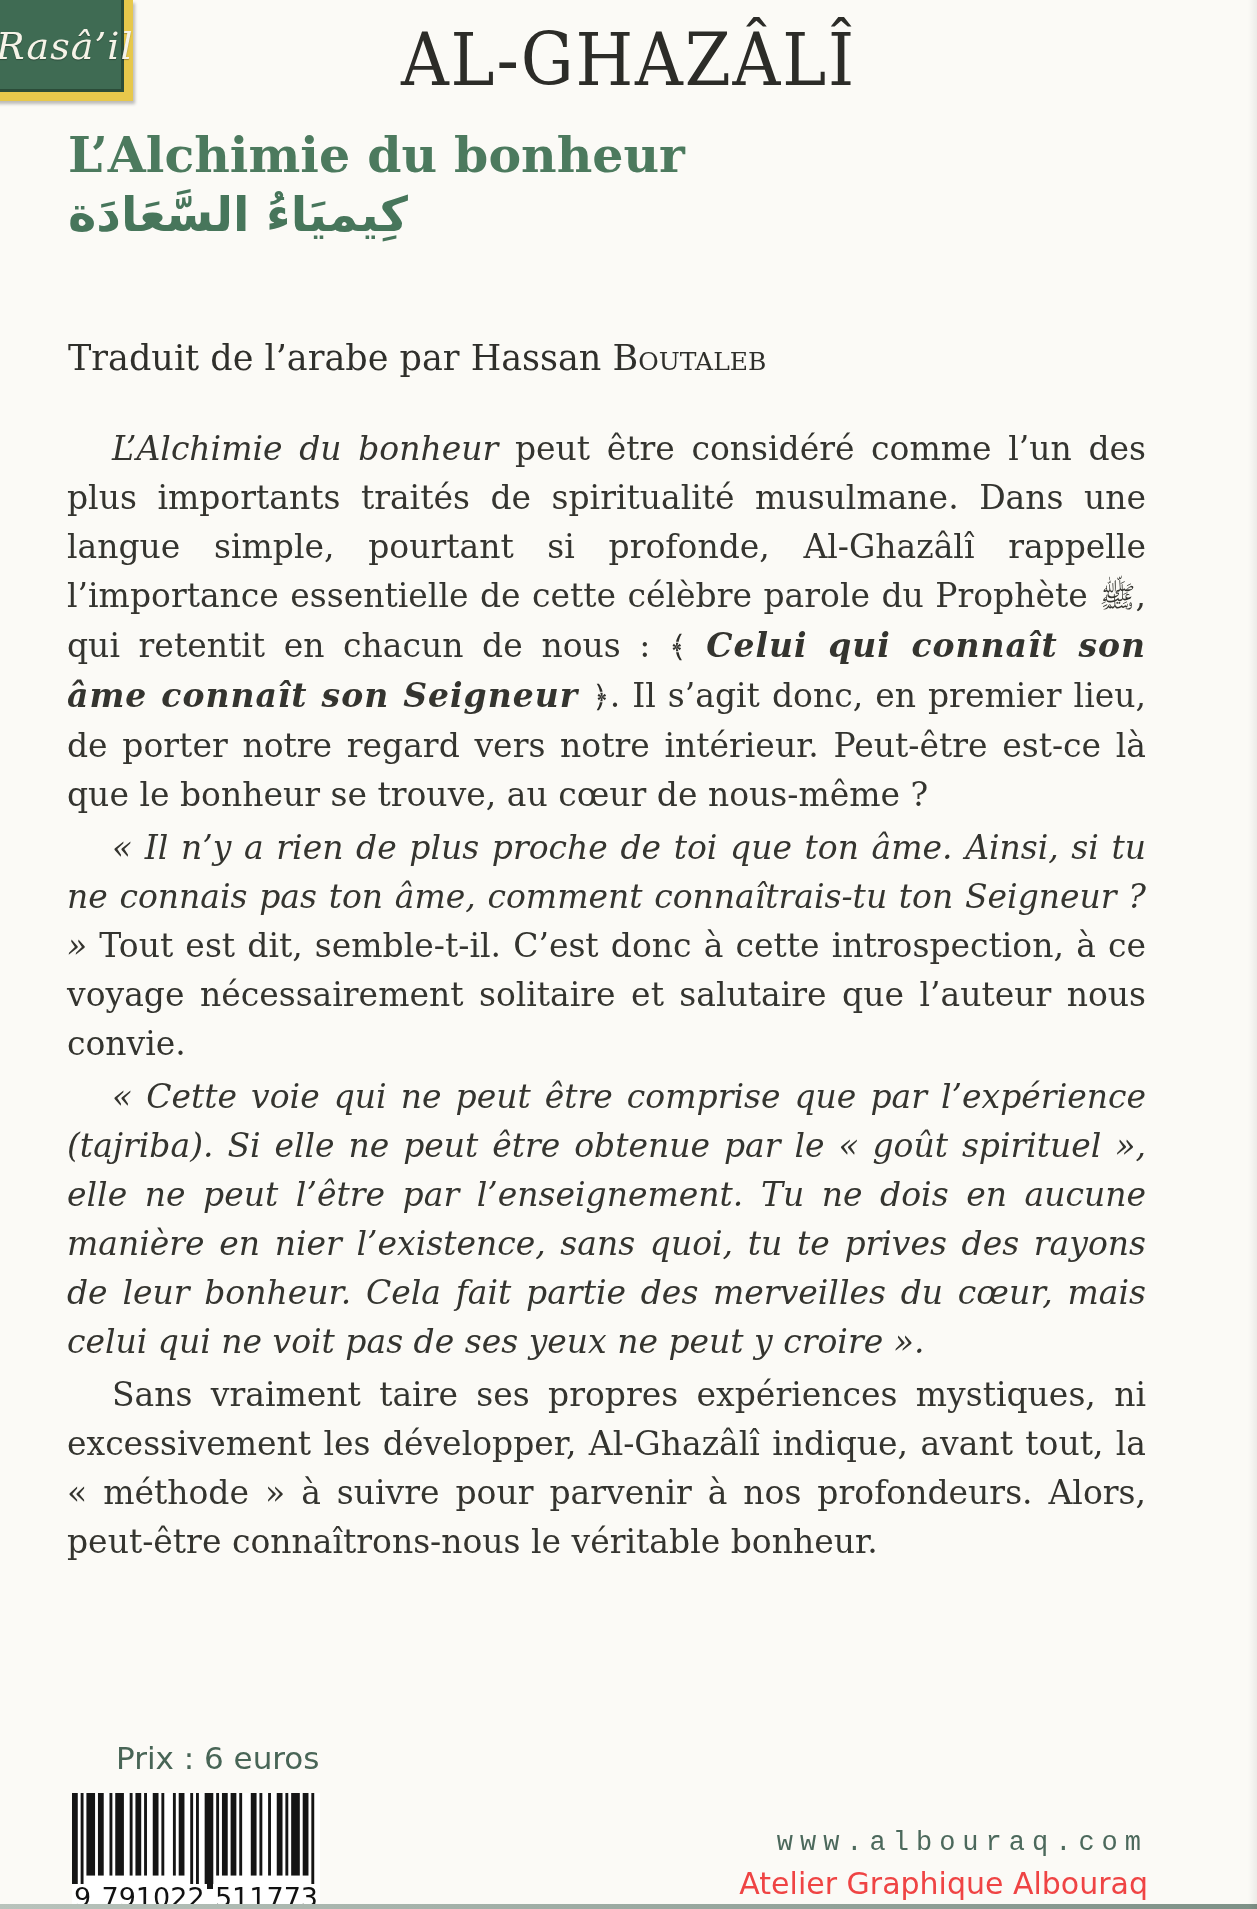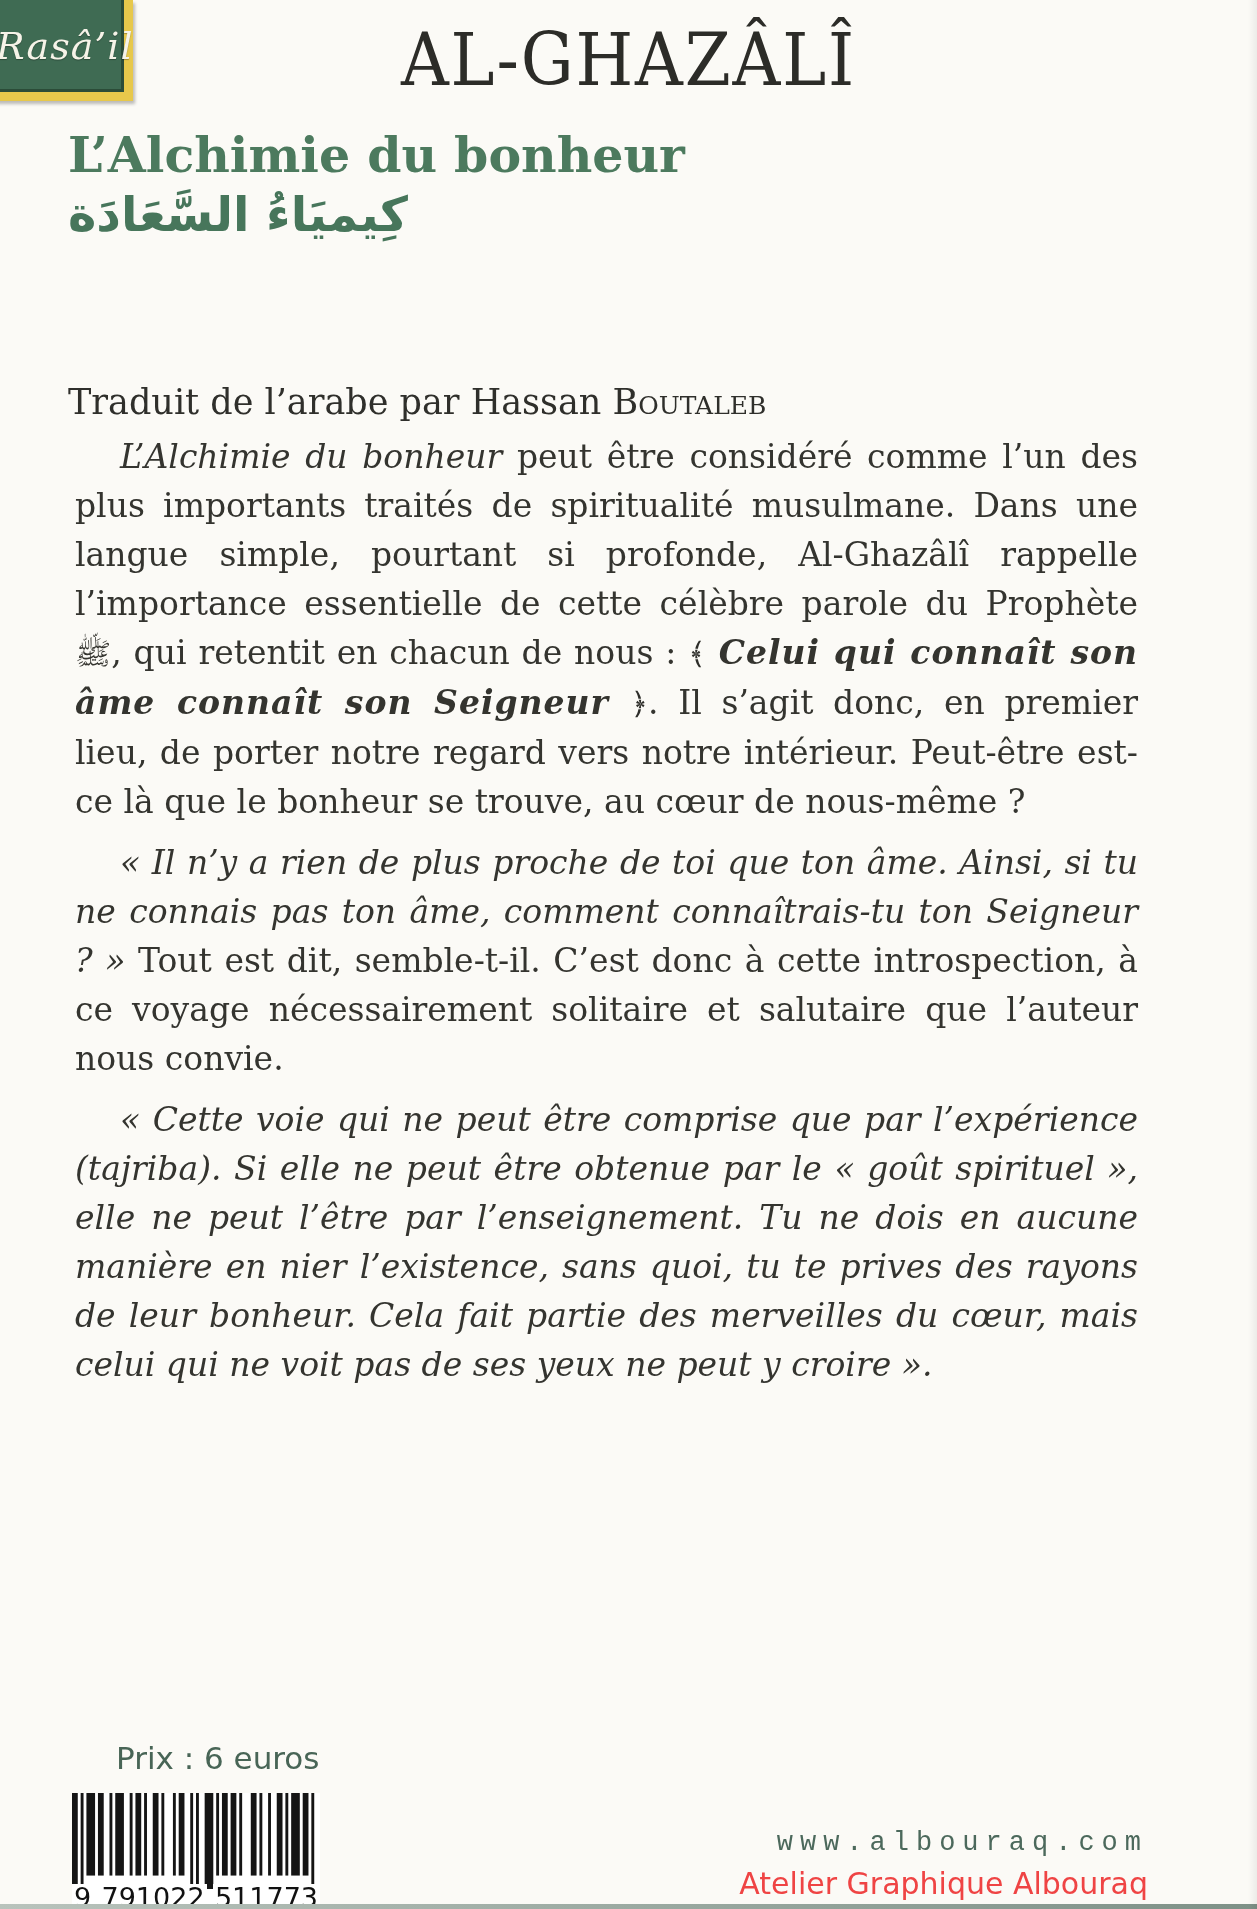--- a/index.html
+++ b/index.html
@@ -45,29 +45,29 @@
     font-size:49px;font-weight:bold;color:#4c7a5e;
   }
   .title-ar{
     position:absolute;top:186px;left:68px;
     direction:rtl;
     font-family:"DejaVu Sans", sans-serif;
     font-size:48px;font-weight:bold;color:#47765b;text-align:right;
   }
   .translator{
     position:absolute;top:338px;left:68px;
-    font-size:35px;color:#2f2f2b;white-space:nowrap;margin-top:44px;
+    font-size:35px;color:#2f2f2b;white-space:nowrap;
   }
   .translator .caps{font-variant:small-caps;}
   .body-text{
     position:absolute;top:420px;left:63px;width:1087px;
     font-size:33px;line-height:49px;
     text-align:justify;color:#34342f;
   }
-  .body-text p{margin:12px;text-indent:45px;}
+  .body-text p{margin:4px;text-indent:45px;}
   .saw{font-family:"DejaVu Sans", sans-serif;font-size:30px;}
   .ornament{font-family:"DejaVu Sans", sans-serif;font-size:30px;color:#2d2d29;}
   .quote-bold{font-weight:bold;font-style:italic;letter-spacing:1px;}
   .ital{font-style:italic;}
   .price{
     position:absolute;top:1740px;left:72px;
     font-family:"DejaVu Sans", sans-serif;
     font-size:31px;color:#486556;margin-left:44px;
   }
   .barcode{
@@ -112,20 +112,21 @@
   <div class="title-fr">L’Alchimie du bonheur</div>
 
   <div class="title-ar">كِيميَاءُ السَّعَادَة</div>
 
   <div class="translator"><span>Traduit de l’arabe par Hassan </span><span class="caps">Boutaleb</span></div>
 
   <div class="body-text">
     <p><span class="ital">L’Alchimie du bonheur</span><span> peut être considéré comme l’un des plus importants traités de spiritualité musulmane. Dans une langue simple, pourtant si profonde, Al-Ghazâlî rappelle l’importance essentielle de cette célèbre parole du Prophète </span><span class="saw">ﷺ</span><span>, qui retentit en chacun de nous : </span><span class="ornament">﴾</span><span class="quote-bold"> Celui qui connaît son âme connaît son Seigneur </span><span class="ornament">﴿</span><span>. Il s’agit donc, en premier lieu, de porter notre regard vers notre intérieur. Peut-être est-ce là que le bonheur se trouve, au cœur de nous-même ?</span></p>
     <p><span class="ital">« Il n’y a rien de plus proche de toi que ton âme. Ainsi, si tu ne connais pas ton âme, comment connaîtrais-tu ton Seigneur ? »</span><span> Tout est dit, semble-t-il. C’est donc à cette introspection, à ce voyage nécessairement solitaire et salutaire que l’auteur nous convie.</span></p>
     <p><span class="ital">« Cette voie qui ne peut être comprise que par l’expérience (tajriba). Si elle ne peut être obtenue par le « goût spirituel », elle ne peut l’être par l’enseignement. Tu ne dois en aucune manière en nier l’existence, sans quoi, tu te prives des rayons de leur bonheur. Cela fait partie des merveilles du cœur, mais celui qui ne voit pas de ses yeux ne peut y croire ».</span></p>
+    <p><span>Sans vraiment taire ses propres expériences mystiques, ni excessivement les développer, Al-Ghazâlî indique, avant tout, la « méthode » à suivre pour parvenir à nos profondeurs. Alors, peut-être connaîtrons-nous le véritable bonheur.</span></p>
   </div>
 
   <div class="price">Prix : 6 euros</div>
 
   <div class="barcode">
     <svg id="barcode-svg" width="248" height="96" preserveAspectRatio="none" viewBox="0 0 86 100">
         <rect x="0" y="0" width="2" height="100" fill="#151515"></rect>
         <rect x="3" y="0" width="1" height="100" fill="#151515"></rect>
         <rect x="5" y="0" width="3" height="86" fill="#151515"></rect>
         <rect x="9" y="0" width="2" height="86" fill="#151515"></rect>

